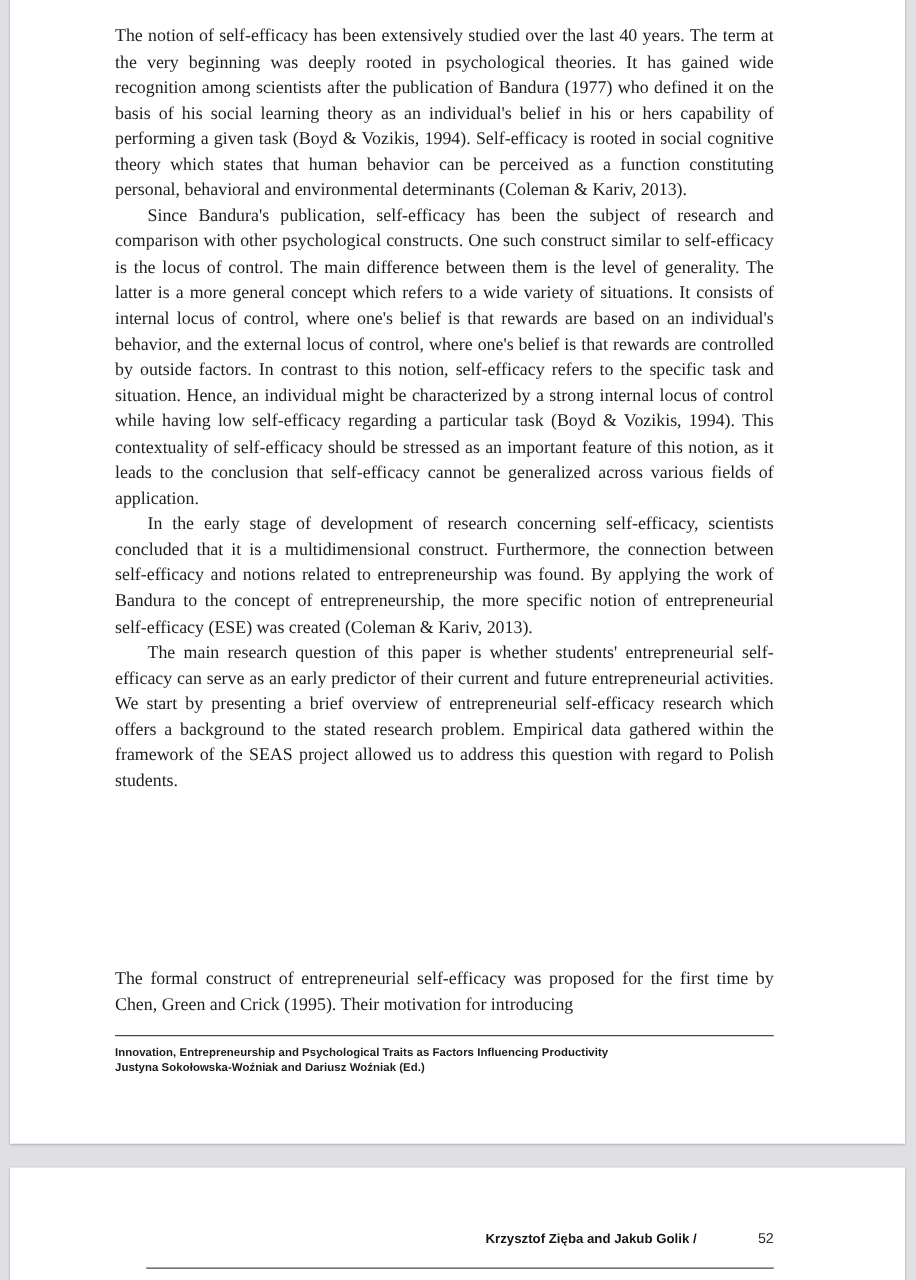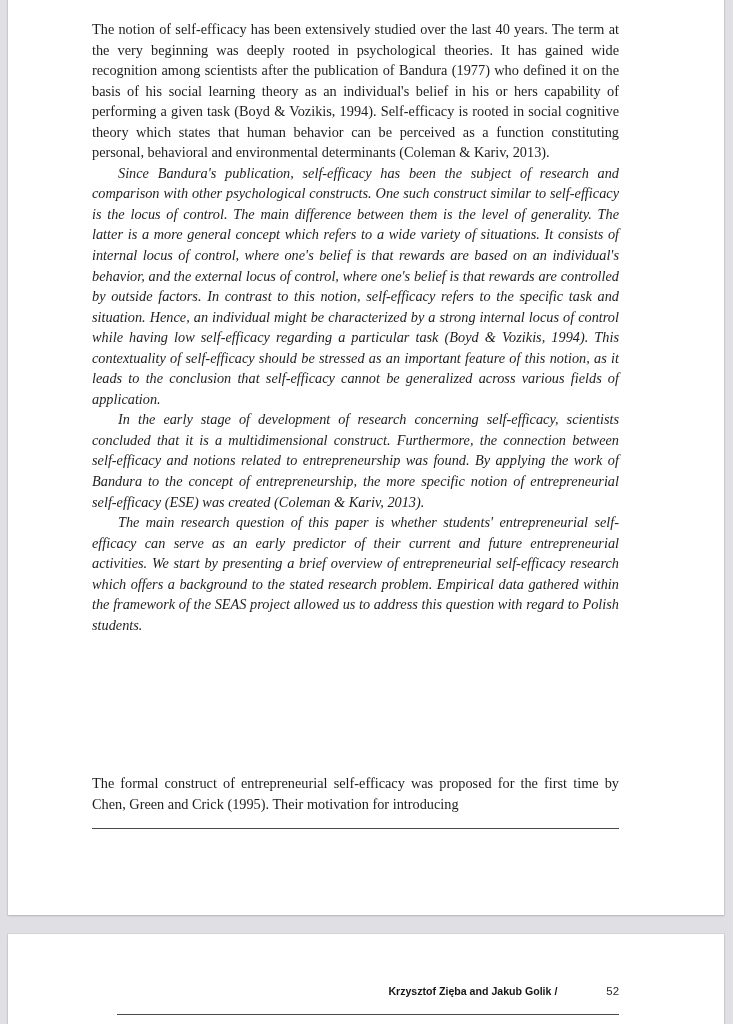--- a/index.html
+++ b/index.html
@@ -85,21 +85,21 @@
     margin: 0;
     font-family: "Liberation Serif", "DejaVu Serif", serif;
     font-size: 14.3px;
     line-height: 20.55px;
     color: #1d1d1d;
     text-align: justify;
     text-justify: inter-word;
     hyphens: none;
     -webkit-hyphens: none;
   }
-  p.body-text.indent { text-indent: 26px; font-style: italic; }
+  p.body-text.indent { text-indent: 26px; }
 
   
   .footer-block {
     position: absolute;
     left: 84px;
     width: 527px;
   }
   .footer-rule {
     width: 100%;
     height: 1px;
@@ -168,20 +168,24 @@
       <p class="body-text indent">The main research question of this paper is whether students' entrepreneurial self-efficacy can serve as an early predictor of their current and future entrepreneurial activities. We start by presenting a brief overview of entrepreneurial self-efficacy research which offers a background to the stated research problem. Empirical data gathered within the framework of the SEAS project allowed us to address this question with regard to Polish students.</p>
     </div>
 
 
     <div class="column" style="top: 779px;">
       <p class="body-text">The formal construct of entrepreneurial self-efficacy was proposed for the first time by Chen, Green and Crick (1995). Their motivation for introducing</p>
     </div>
 
     <div class="footer-block" style="top: 834px;">
       <div class="footer-rule"></div>
+      <div class="footer-lines">
+        <div>Innovation, Entrepreneurship and Psychological Traits as Factors Influencing Productivity</div>
+        <div>Justyna Sokołowska-Woźniak and Dariusz Woźniak (Ed.)</div>
+      </div>
     </div>
 
   </div>
 
   <div class="page page-two">
     <div class="runhead">
       <span class="runhead-title">Krzysztof Zięba and Jakub Golik /</span>
       <span class="runhead-pageno">52</span>
     </div>
     <div class="runhead-rule"></div>

